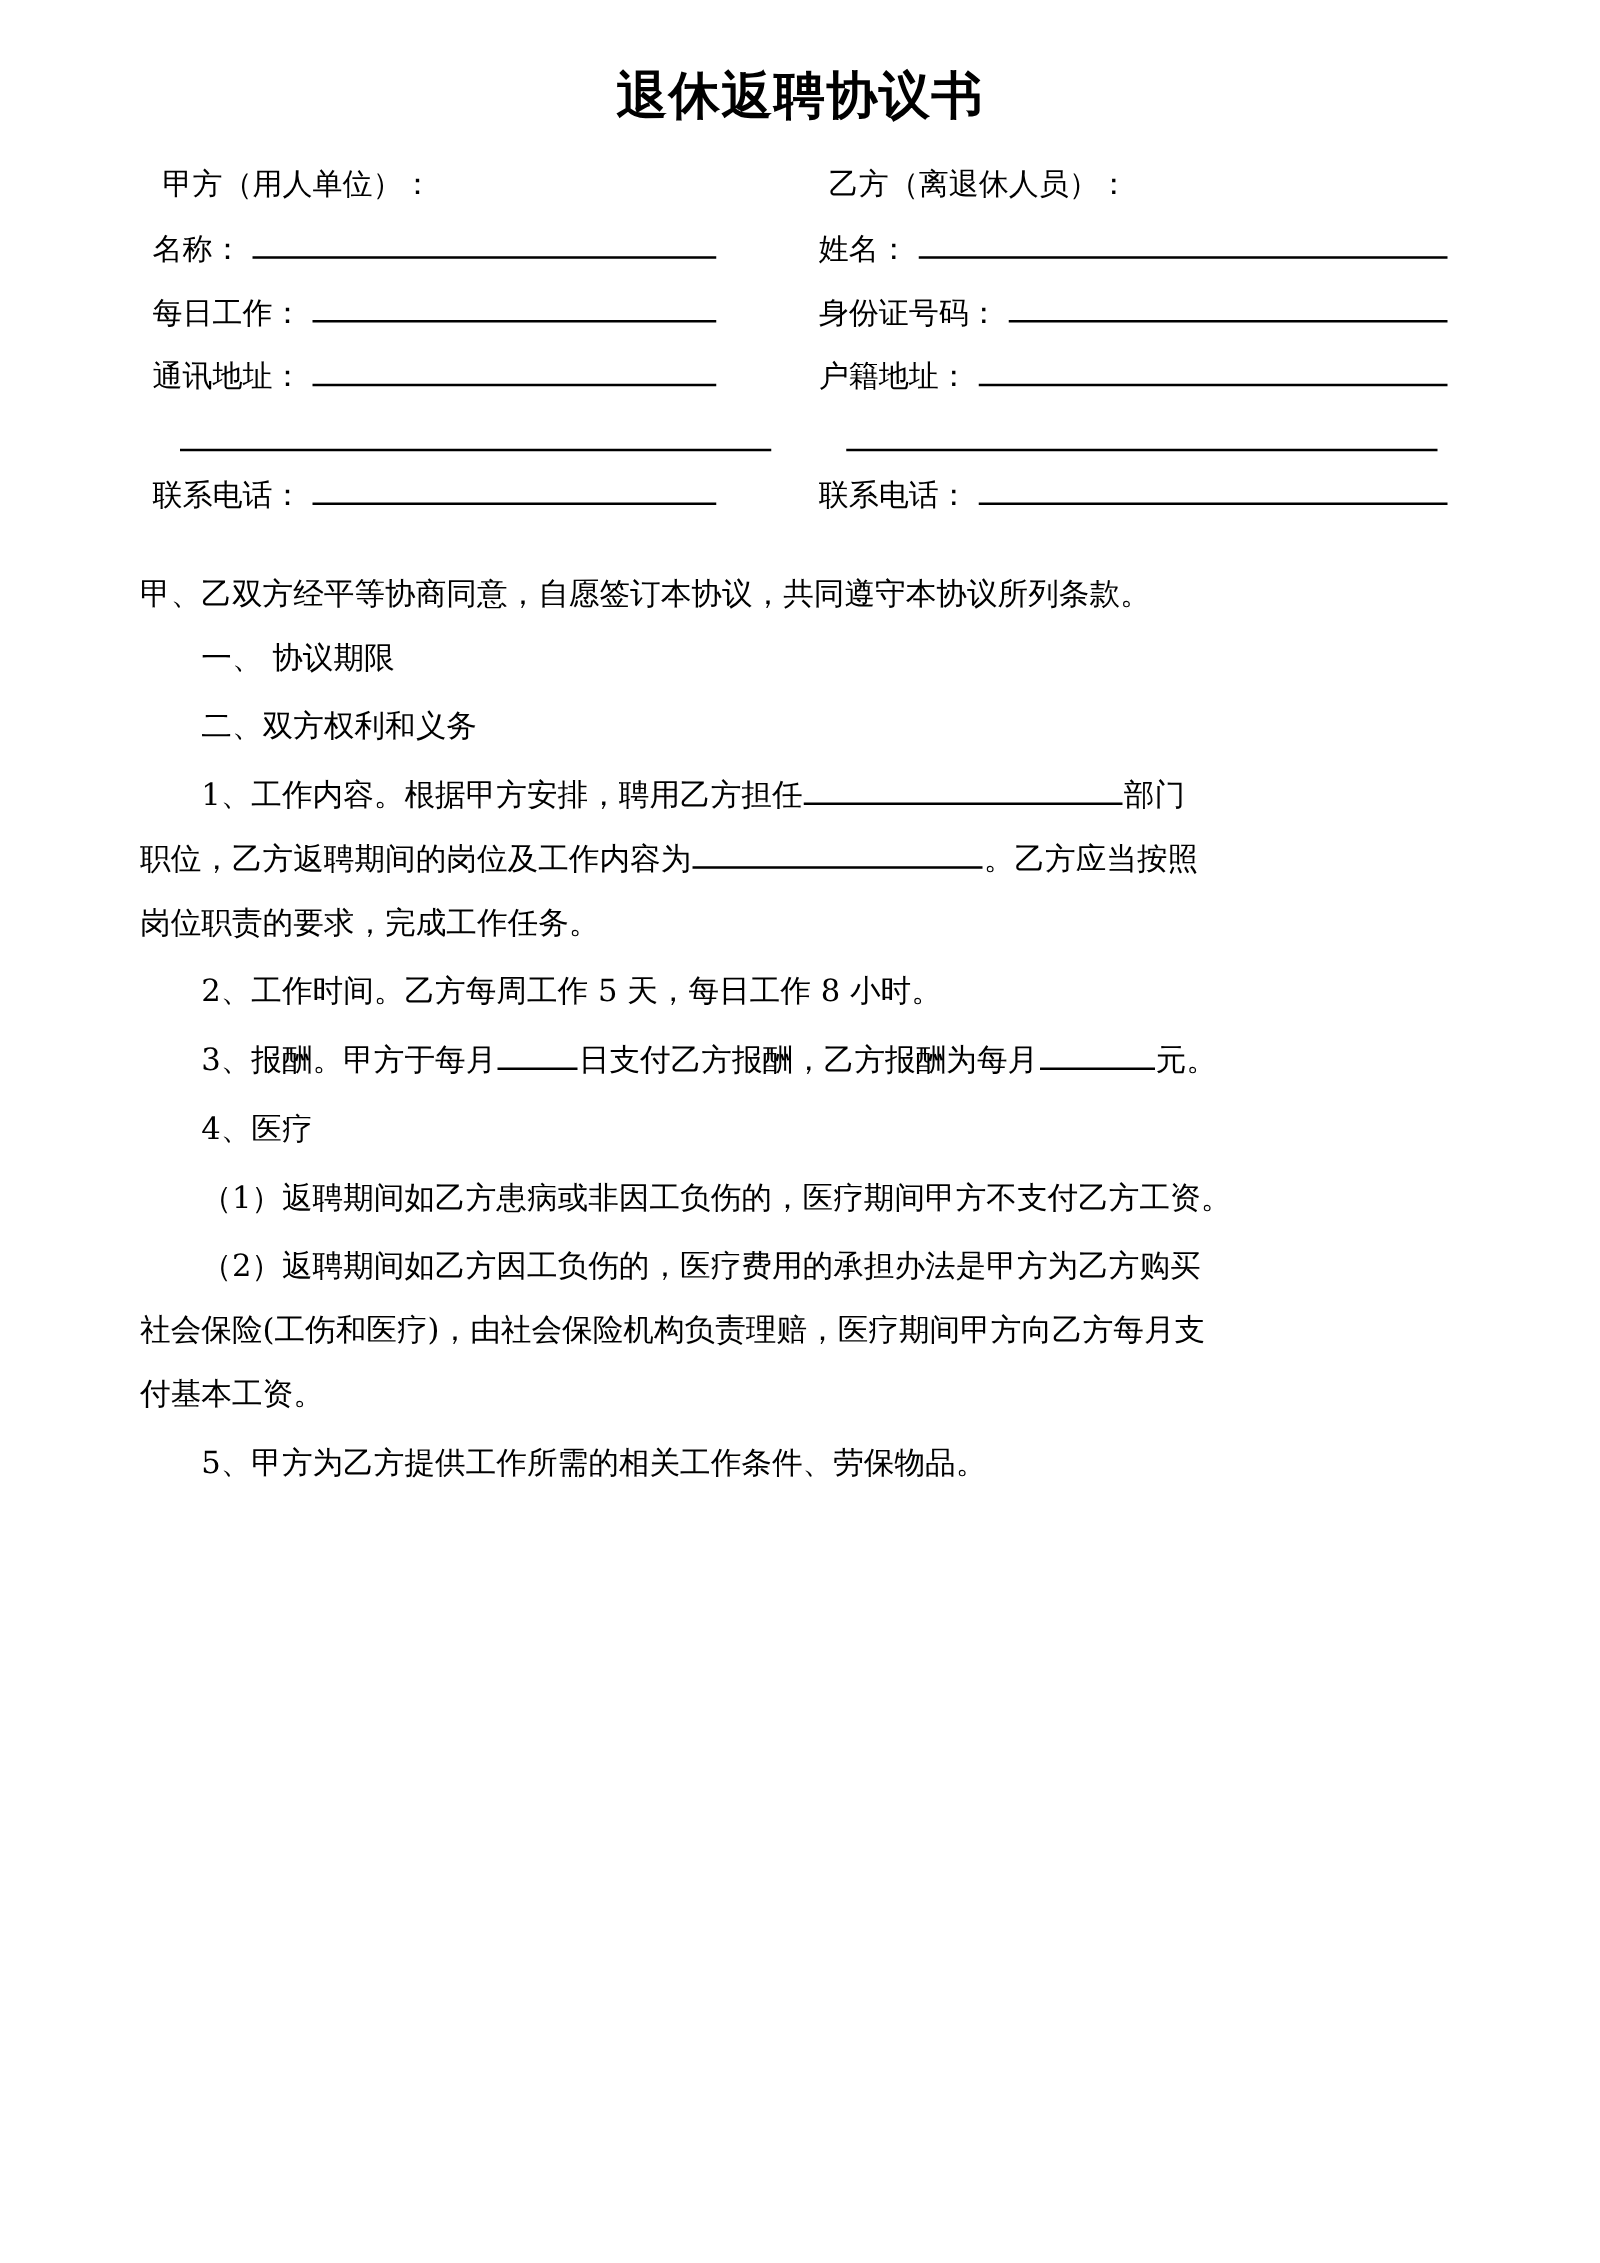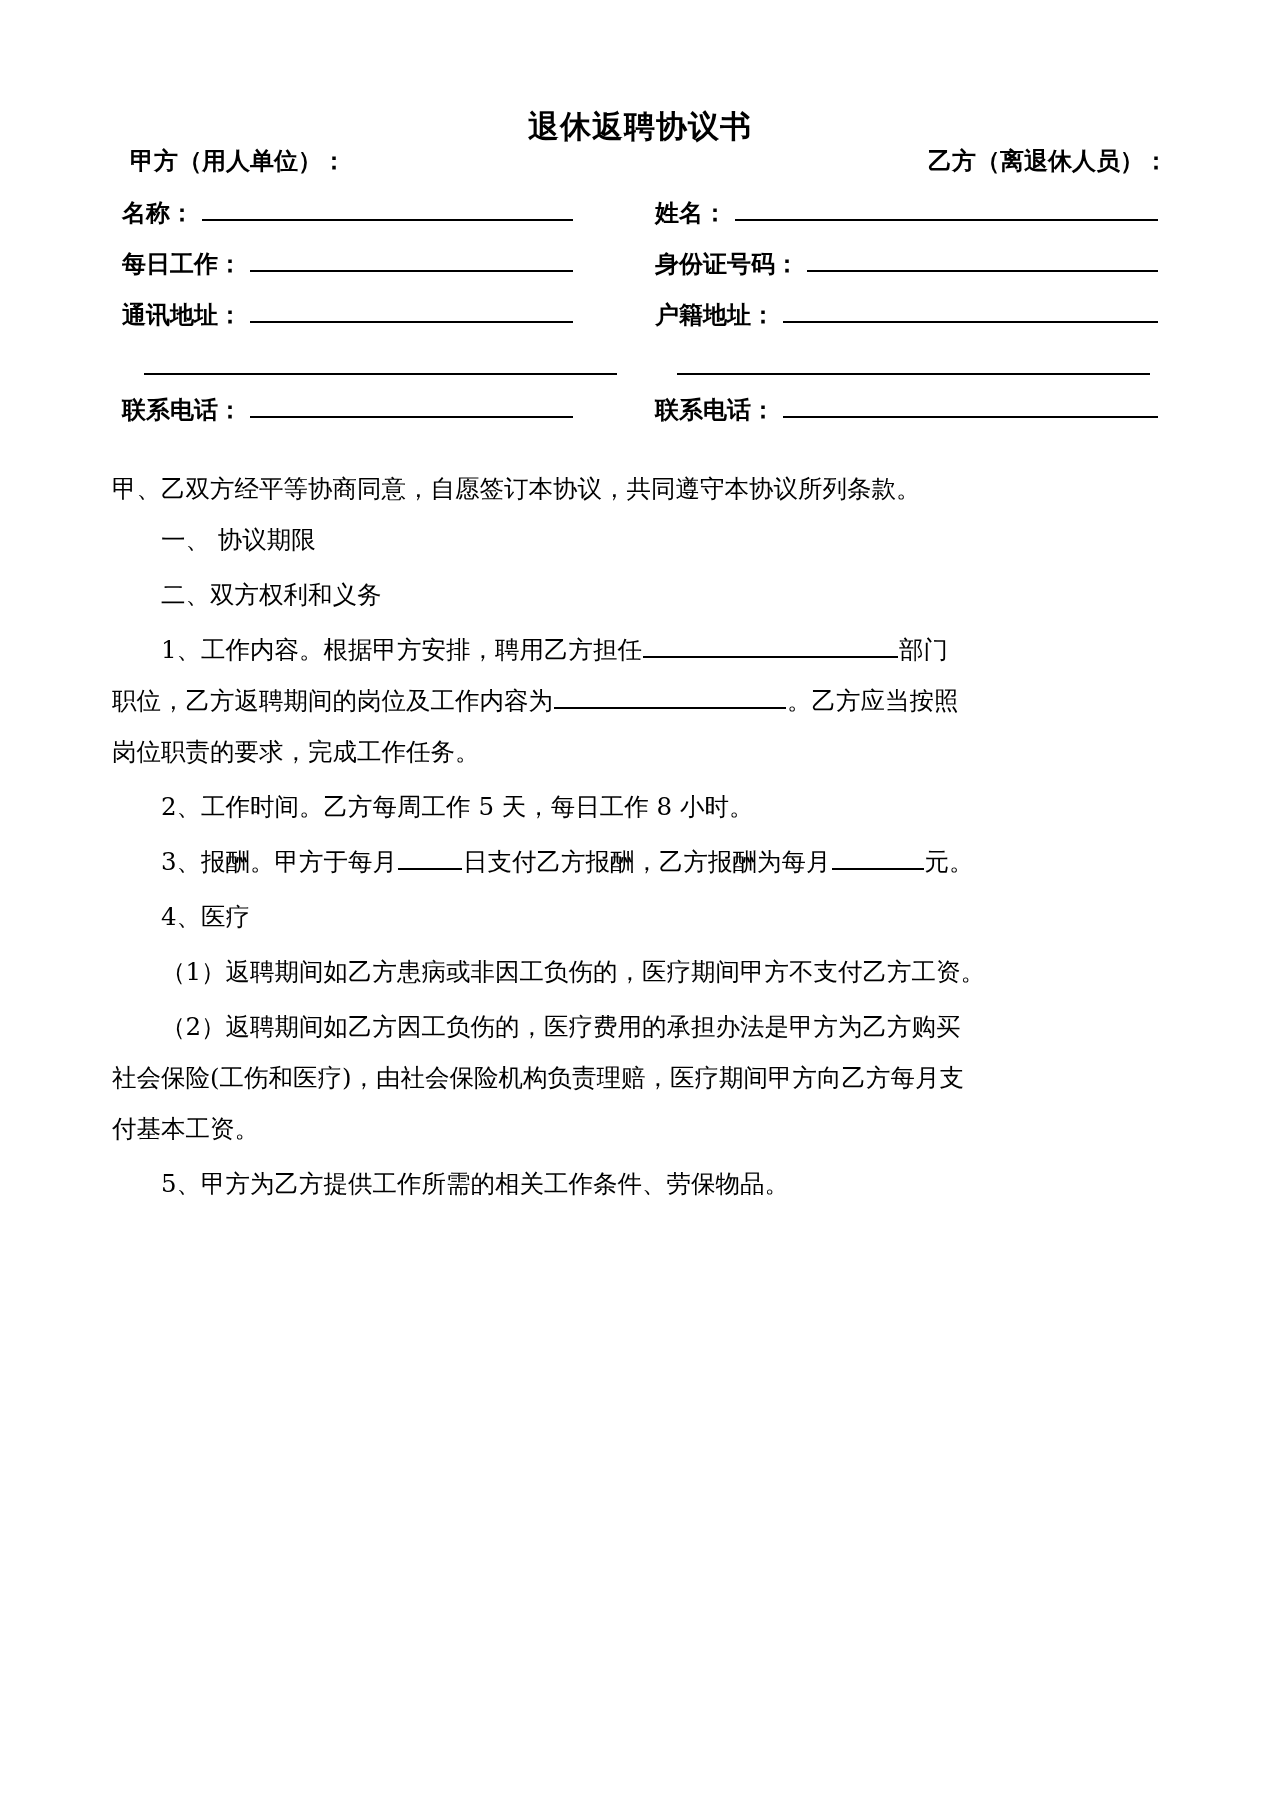--- a/index.html
+++ b/index.html
@@ -20,49 +20,49 @@
     width: 1280px;
     height: 1810px;
     background: #ffffff;
     box-sizing: border-box;
     padding: 0 112px;
   }
 
   
   .doc-title {
     text-align: center;
-    font-size: 31px;
+    font-size: 41px;
     font-weight: bold;
     letter-spacing: 1px;
     margin: 0;
-    padding-top: 108px;
+    padding-top: 52px;
     line-height: 1.2;
   }
 
   
   .parties {
-    font-weight: bold;
+    margin-top: 30px;
   }
   .party-row {
     display: flex;
     align-items: baseline;
     margin-bottom: 19px;
     font-size: 24px;
     line-height: 1.35;
   }
   .party-col {
     width: 50%;
     display: flex;
     align-items: baseline;
     white-space: nowrap;
   }
   .party-col.left  { padding-left: 10px; }
   .party-col.right { padding-left: 20px; }
   .party-heading-row .party-col.left  { padding-left: 18px; }
-  .party-heading-row .party-col.right { padding-left: 28px; justify-content: flex-end; }
+  .party-heading-row .party-col.right { padding-left: 28px; }
 
   .field-label {
     flex: 0 0 auto;
   }
   .field-rule {
     flex: 1 1 auto;
     border-bottom: 2px solid #000;
     height: 22px;
     margin-left: 8px;
     margin-right: 18px;

